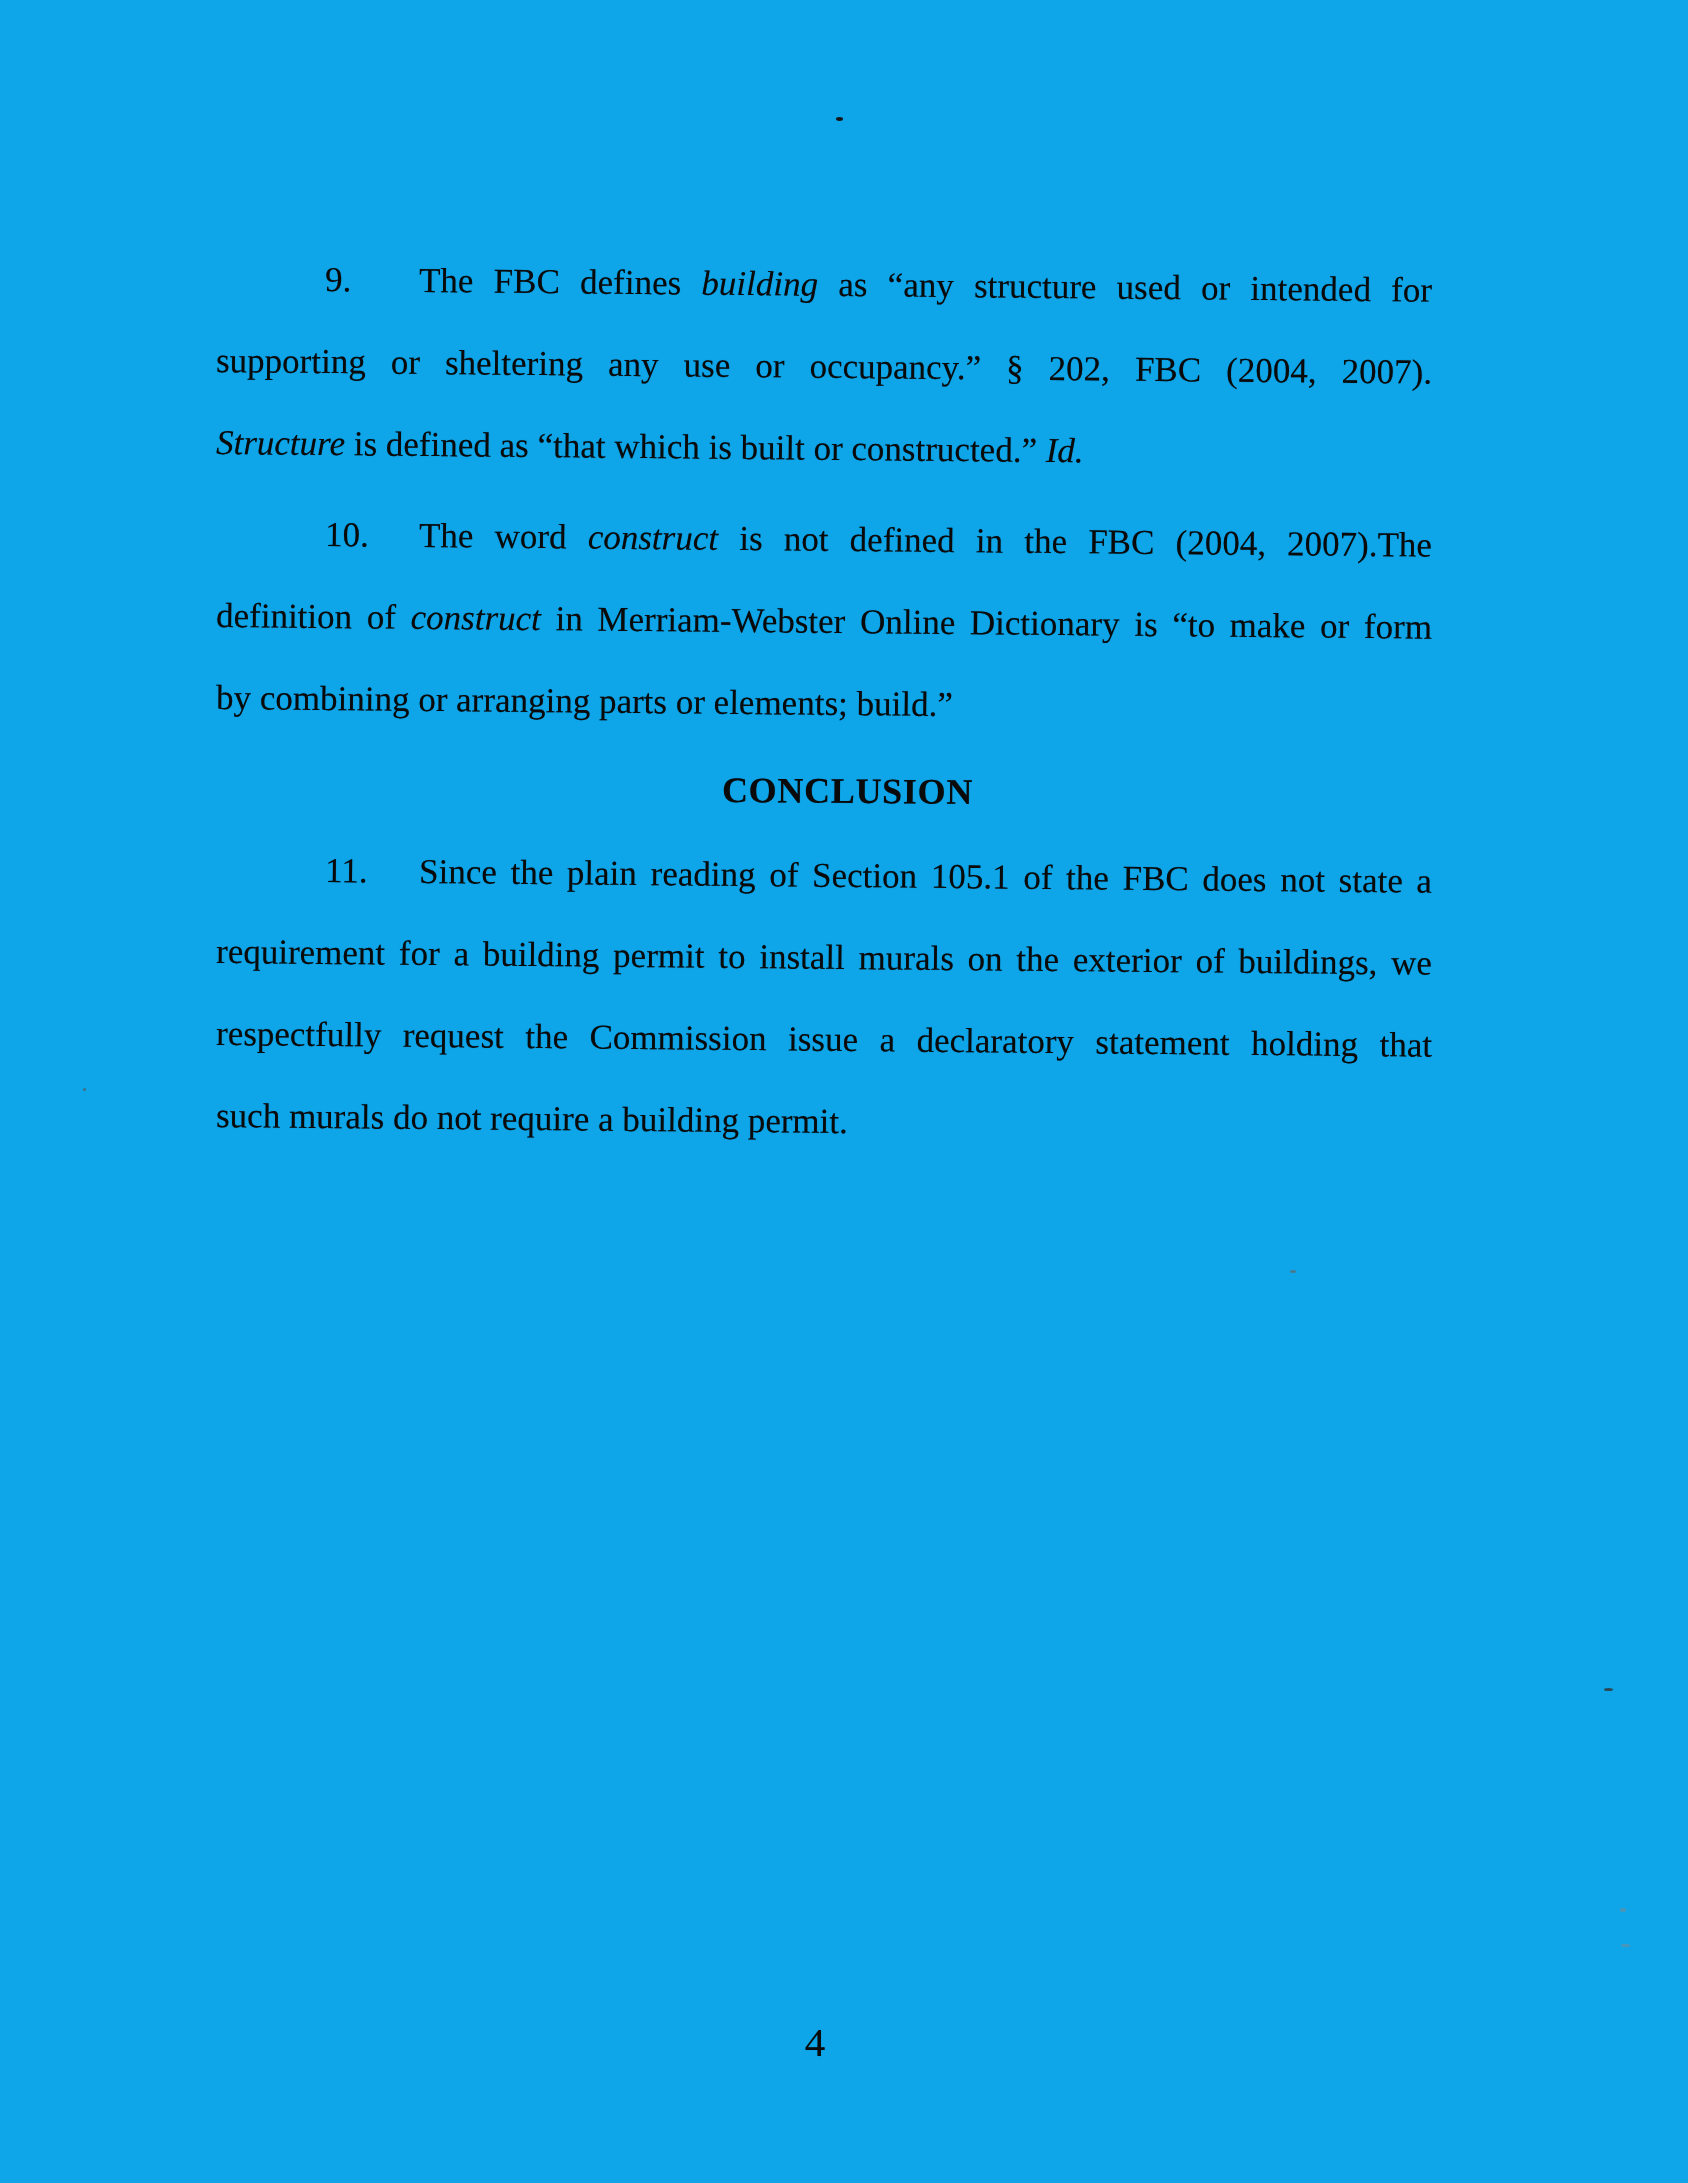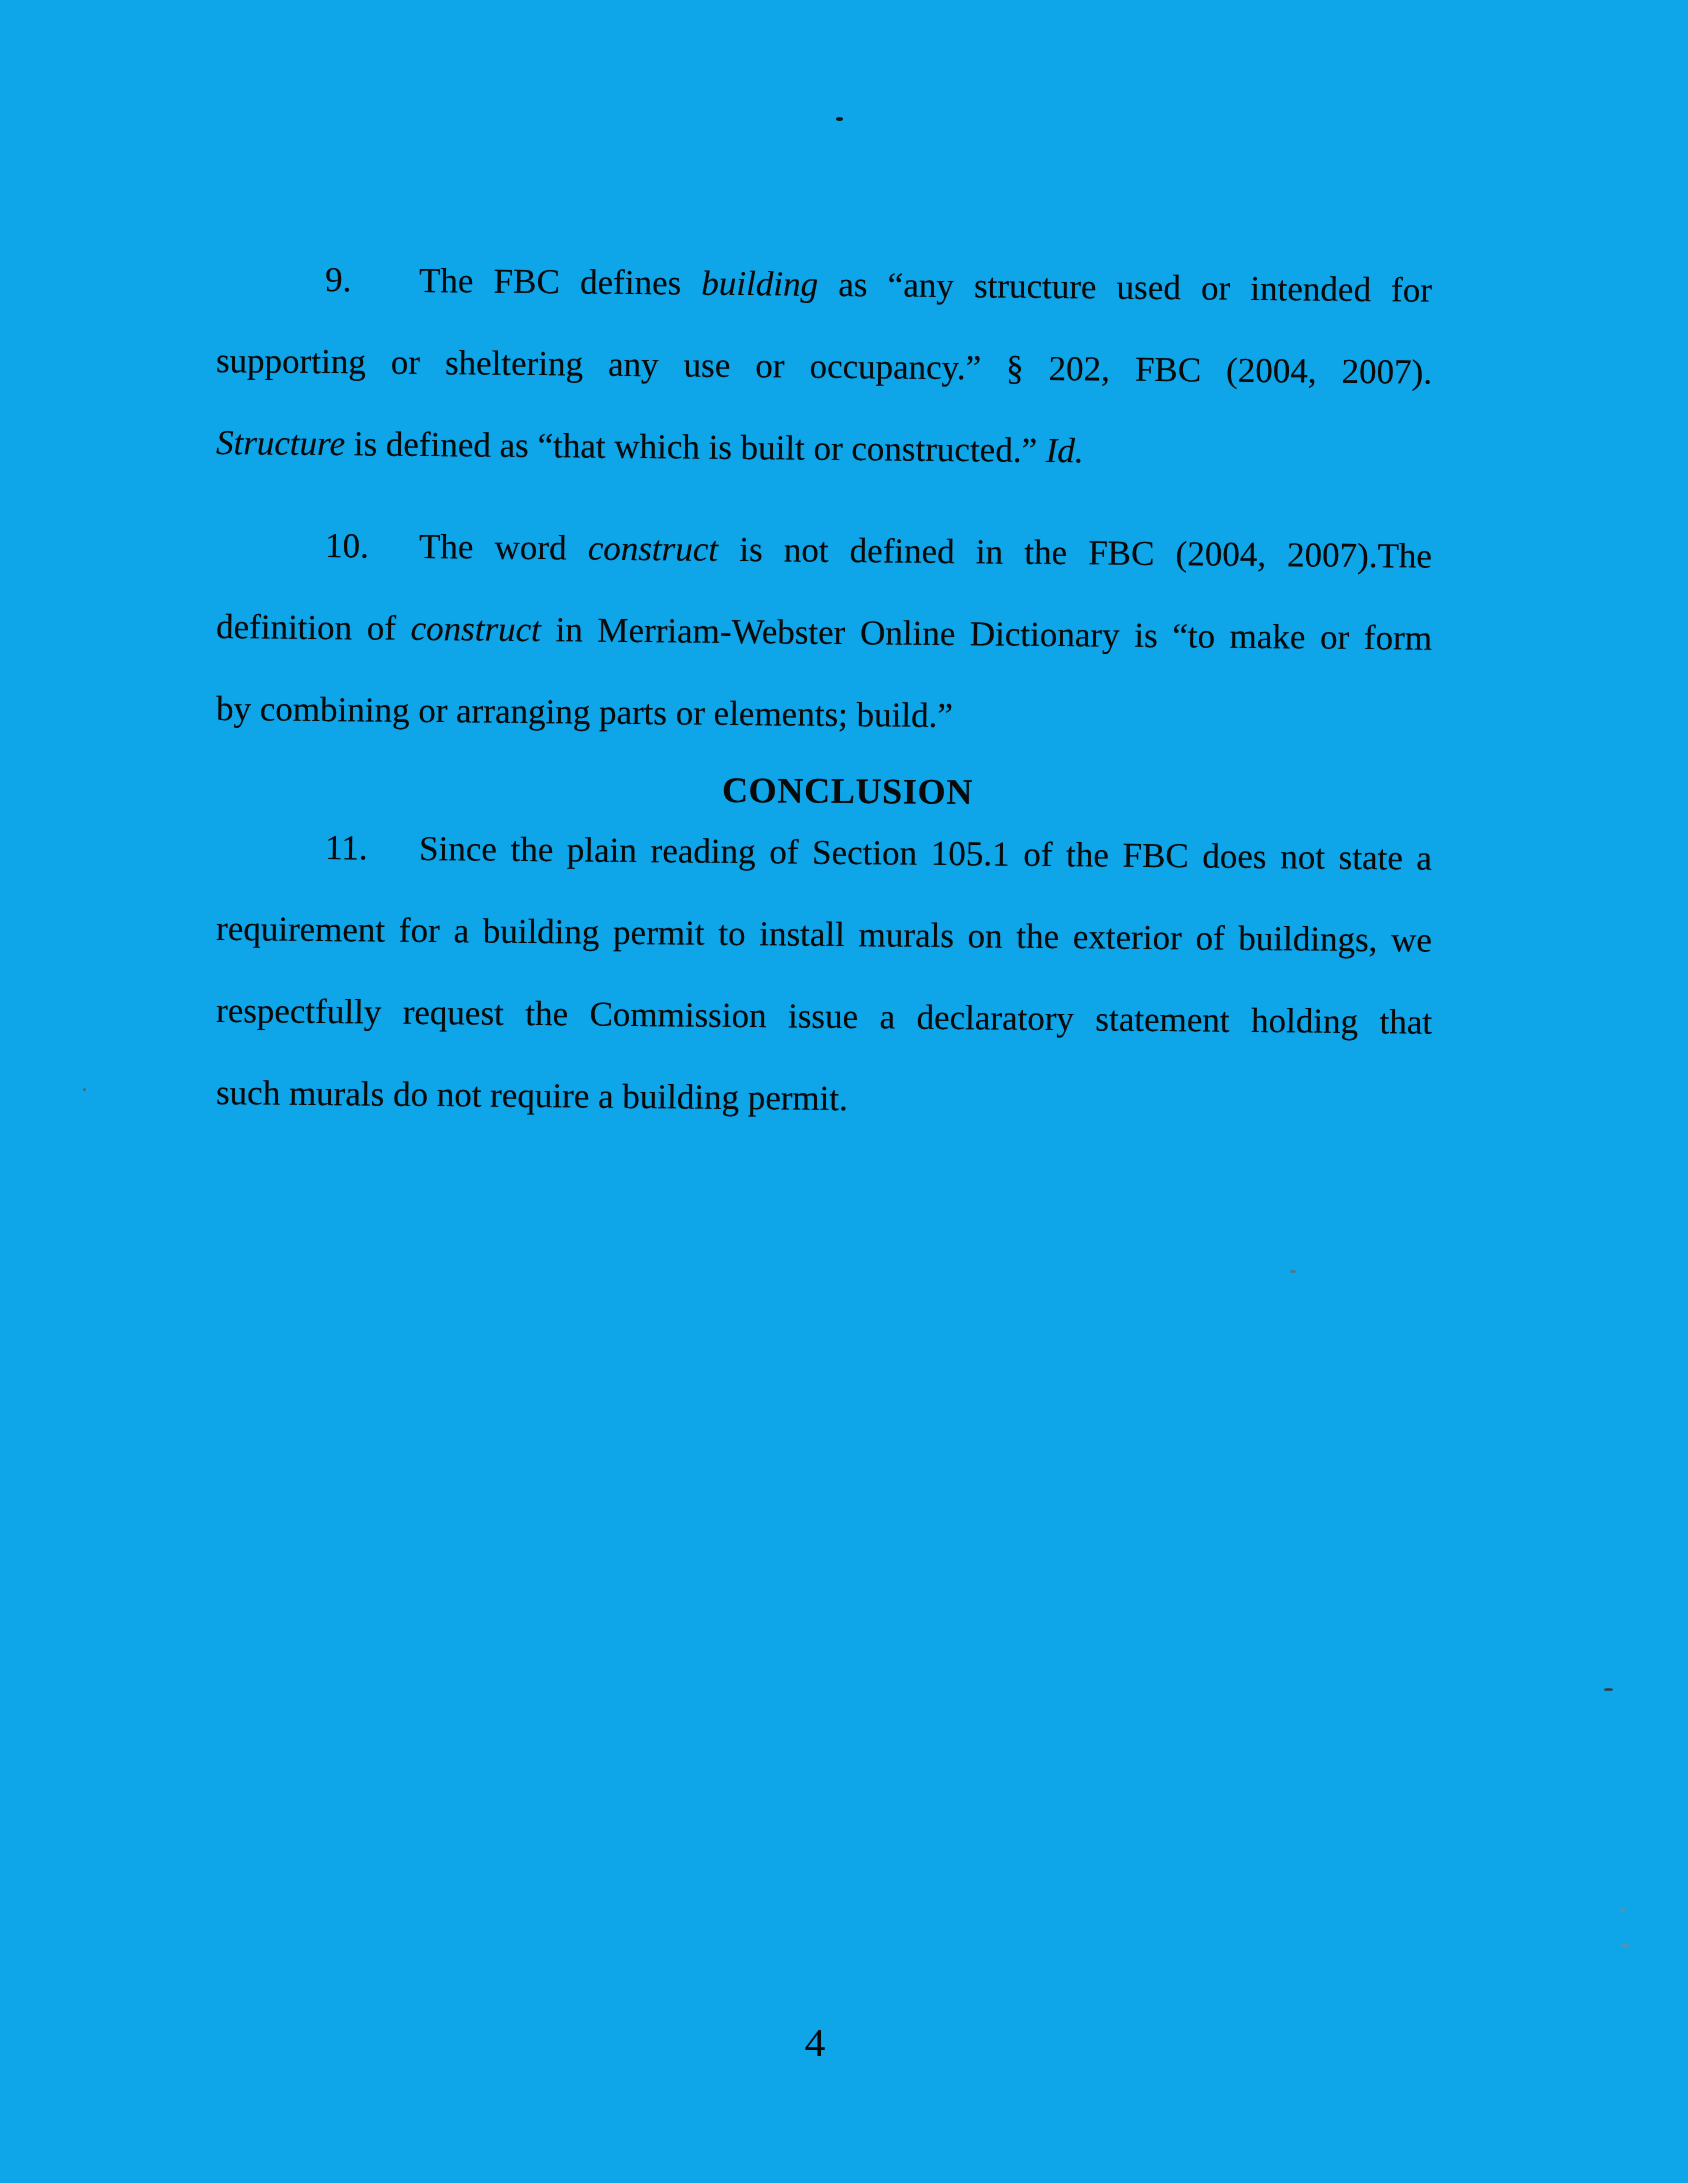--- a/index.html
+++ b/index.html
@@ -24,29 +24,29 @@
 <body>
 
 <div class="page">
 
   <div class="para" style="top:238px">
     <div class="line j"><span class="pnum">9.</span><span>The FBC defines </span><span class="it">building</span><span> as “any structure used or intended for</span></div>
     <div class="line j"><span>supporting or sheltering any use or occupancy.” § 202, FBC (2004, 2007).</span></div>
     <div class="line"><span class="it">Structure</span><span> is defined as “that which is built or constructed.” </span><span class="it">Id.</span></div>
   </div>
 
-  <div class="para" style="top:504px">
+  <div class="para" style="top:493px">
     <div class="line j"><span class="pnum">10.</span><span>The word </span><span class="it">construct</span><span> is not defined in the FBC (2004, 2007).The</span></div>
     <div class="line j"><span>definition of </span><span class="it">construct</span><span> in Merriam-Webster Online Dictionary is “to make or form</span></div>
     <div class="line"><span>by combining or arranging parts or elements; build.”</span></div>
   </div>
 
   <div class="heading">CONCLUSION</div>
 
-  <div class="para" style="top:806px">
+  <div class="para" style="top:829px">
     <div class="line j"><span class="pnum">11.</span><span>Since the plain reading of Section 105.1 of the FBC does not state a</span></div>
     <div class="line j"><span>requirement for a building permit to install murals on the exterior of buildings, we</span></div>
     <div class="line j"><span>respectfully request the Commission issue a declaratory statement holding that</span></div>
     <div class="line"><span>such murals do not require a building permit.</span></div>
   </div>
 
 
   <div class="pageno">4</div>
 
   <div class="speck" style="left:836px;top:117px;width:7.3px;height:4px;background:#151515;filter:blur(0.4px);"></div>

